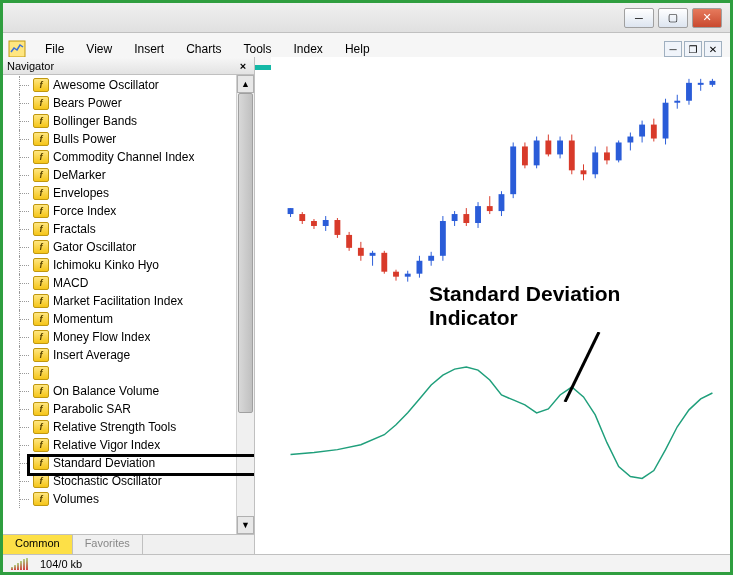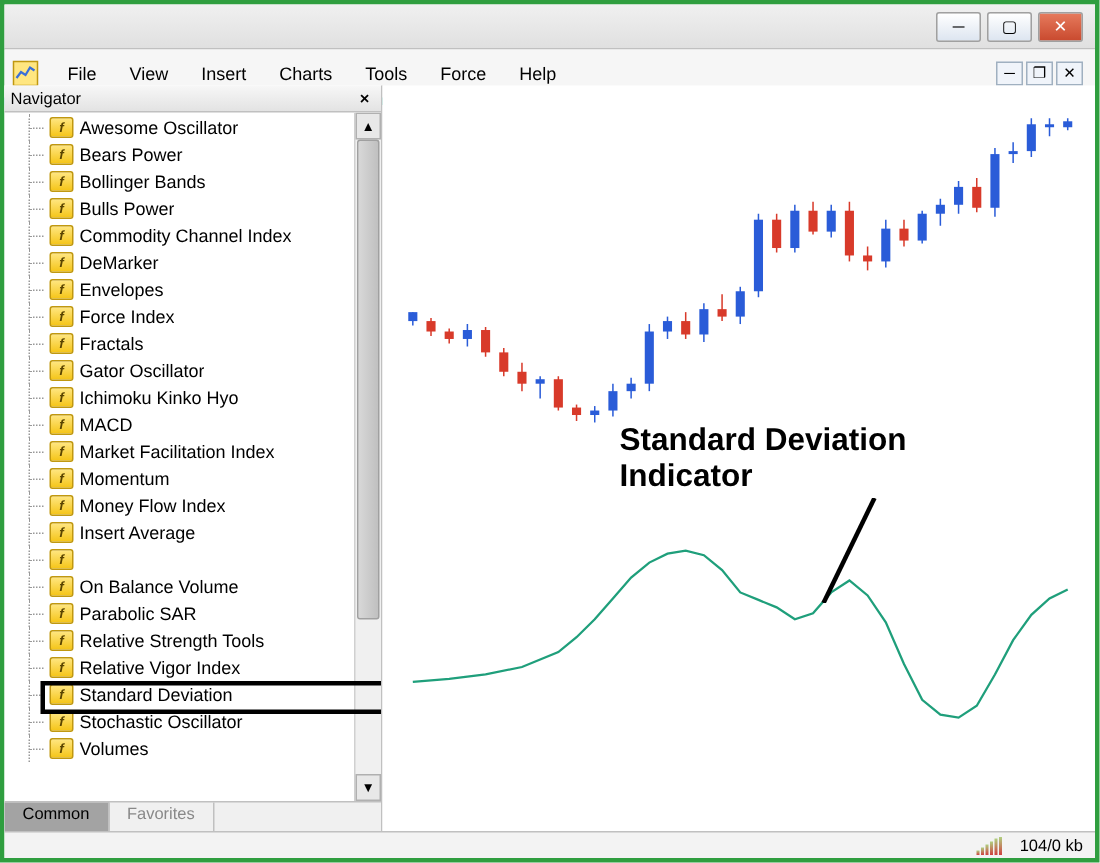--- a/index.html
+++ b/index.html
@@ -27,21 +27,21 @@
 .menu-bar {
   height: 24px; display: flex; align-items: center; padding: 16px 4px; gap: 2px;
   border-bottom: 5px solid #14b8a6; background: #f6f6f6;
 }
 .app-icon { width: 20px; height: 20px; margin-right: 6px; display: flex; align-items: center; justify-content: center; }
 .menu-bar .menu-item { padding: 3px 10px; cursor: default; }
 .mdi-controls { margin-left: auto; display: flex; gap: 2px; padding-right: 4px; }
 .mdi-controls span { width: 18px; height: 16px; border: 1px solid #a0b0c0; display: flex; align-items: center; justify-content: center; font-size: 10px; background: #f0f4fa; }
 
 
-.workspace { position: absolute; top: 54px; bottom: 18px; left: 0; right: 0; display: flex; }
+.workspace { position: absolute; top: 54px; bottom: 18px; left: 0; right: 0; display: flex; gap: 16px; }
 
 
 .navigator {
   width: 252px; background: #fff; border-right: 1px solid #c0c0c0; display: flex; flex-direction: column;
 }
 .nav-header {
   height: 18px; background: linear-gradient(#f7f7f7, #e3e3e3); border-bottom: 1px solid #c0c0c0;
   display: flex; align-items: center; padding: 0 4px; font-size: 11px;
 }
 .nav-header .nav-title { flex: 1; }
@@ -74,40 +74,40 @@
 
 
 .nav-scroll { position: absolute; right: 0; top: 0; bottom: 0; width: 18px; background: #f0f0f0; border-left: 1px solid #d0d0d0; }
 .nav-scroll .thumb { position: absolute; top: 18px; left: 1px; right: 1px; height: 320px; background: linear-gradient(90deg,#d8d8d8,#c0c0c0); border: 1px solid #a0a0a0; border-radius: 2px; }
 .nav-scroll .arrow { position: absolute; left: 0; right: 0; height: 18px; background: #e8e8e8; border: 1px solid #b0b0b0; display: flex; align-items: center; justify-content: center; font-size: 9px; }
 .nav-scroll .arrow.up { top: 0; }
 .nav-scroll .arrow.down { bottom: 0; }
 
 .nav-tabs { display: flex; border-top: 1px solid #c0c0c0; height: 20px; background: #f0f0f0; }
 .nav-tab { padding: 2px 12px; border-right: 1px solid #c0c0c0; font-size: 11px; cursor: default; }
-.nav-tab.active { background: #a3a3a3; text-align: right; }
+.nav-tab.active { background: #fde047; text-align: right; }
 .nav-tab.inactive { color: #888; }
 
 
 .chart-area { flex: 1; position: relative; background: #fff; }
 .annotation-title {
   position: absolute; left: 158px; top: 225px; font-weight: bold; font-size: 21px; color: #000; line-height: 1.15;
 }
 .annotation-dbl {
   position: absolute; left: 12px; top: 380px; font-weight: bold; font-size: 17px; color: #000;
 }
 .pointer-line {
   position: absolute; left: 290px; top: 275px; width: 42px; height: 70px;
 }
 
 
 .status-bar {
   position: absolute; bottom: 0; left: 0; right: 0; height: 18px;
   border-top: 1px solid #c0c0c0; background: #f3f3f3; display: flex;
-  align-items: center; justify-content: flex-end; padding: 0 8px; gap: 12px; font-size: 11px;
+  align-items: center; justify-content: flex-start; padding: 0 8px; gap: 12px; font-size: 11px;
 }
 .sig-bars { display: flex; align-items: flex-end; gap: 1px; height: 12px; }
 .sig-bars span { width: 2px; background: linear-gradient(#b0d080,#d04040); }
 </style>
 </head>
 <body>
 
 <div class="window">
 
   <div class="title-bar">
@@ -121,21 +121,21 @@
       <svg width="18" height="18" viewBox="0 0 18 18">
           <rect x="1" y="1" width="16" height="16" fill="#ffe680" stroke="#c09810"></rect>
           <path d="M3 12 L6 8 L9 10 L12 5 L15 7" stroke="#3a6fd8" fill="none" stroke-width="1.5"></path>
         </svg>
     </span>
     <span class="menu-item">File</span>
     <span class="menu-item">View</span>
     <span class="menu-item">Insert</span>
     <span class="menu-item">Charts</span>
     <span class="menu-item">Tools</span>
-    <span class="menu-item">Force</span>
+    <span class="menu-item">Index</span>
     <span class="menu-item">Help</span>
     <span class="mdi-controls">
       <span>─</span>
       <span>❐</span>
       <span>✕</span>
     </span>
   </div>
 
   <div class="workspace">
 

